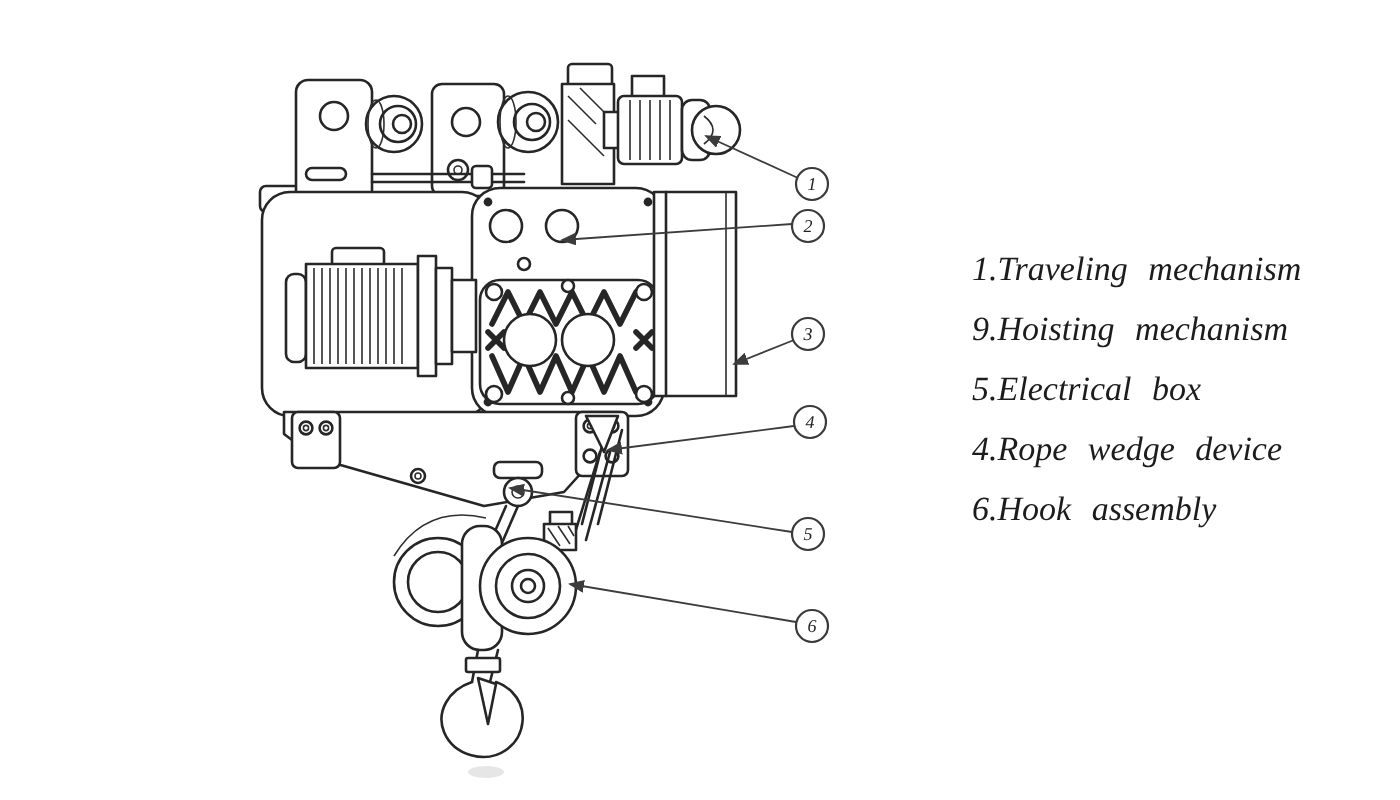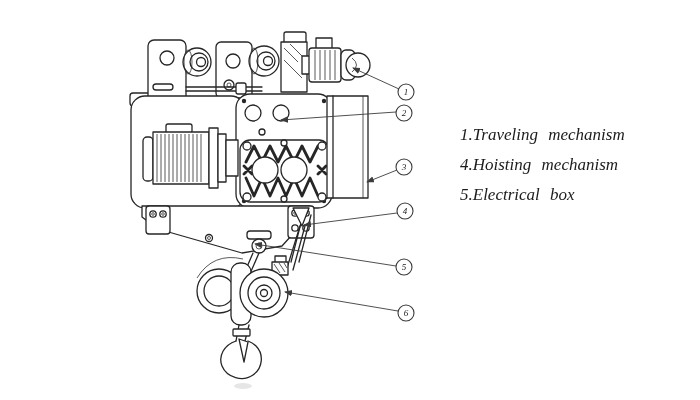--- a/index.html
+++ b/index.html
@@ -9,21 +9,21 @@
   
   .ln{fill:none;stroke:#262626;stroke-width:1.3;stroke-linejoin:round;stroke-linecap:round;}
   .fw{fill:#ffffff;stroke:#262626;stroke-width:1.3;stroke-linejoin:round;}
   .thin{fill:none;stroke:#2e2e2e;stroke-width:0.8;}
   .thick{fill:none;stroke:#262626;stroke-width:2.8;stroke-linecap:round;stroke-linejoin:round;}
   .dot{fill:#262626;stroke:none;}
   .leader{fill:none;stroke:#3c3c3c;stroke-width:0.9;}
   .callout-circle{fill:#ffffff;stroke:#3a3a3a;stroke-width:1.1;}
   .callout-num{font-family:"Liberation Serif",serif;font-style:italic;font-size:9px;
                fill:#222222;text-anchor:middle;}
-  .legend{position:absolute;left:460px;top:124px;width:208px;
+  .legend{position:absolute;left:486px;top:124px;width:208px;
           font-family:"Liberation Serif",serif;font-style:italic;font-size:17px;
           color:#1c1c1c;word-spacing:6px;line-height:22px;}
   .legend-item{margin-bottom:8px;white-space:pre-line;}
 </style>
 </head>
 <body>
 
 <div class="page">
 
   <svg class="diagram-svg" width="460" height="400" viewBox="0 0 460 400">
@@ -206,17 +206,19 @@
       <text class="callout-num" x="404" y="270">5</text>
     </g>
     <g>
       <circle class="callout-circle" cx="406" cy="313" r="8"></circle>
       <text class="callout-num" x="406" y="316">6</text>
     </g>
   </svg>
 
   <div class="legend">
     <div class="legend-item">1.Traveling mechanism</div>
-    <div class="legend-item">4.Hoisting mechanism</div>
+    <div class="legend-item">9.Hoisting mechanism</div>
     <div class="legend-item">5.Electrical box</div>
+    <div class="legend-item">4.Rope wedge device</div>
+    <div class="legend-item">6.Hook assembly</div>
   </div>
 
 </div>
 
 </body></html>

